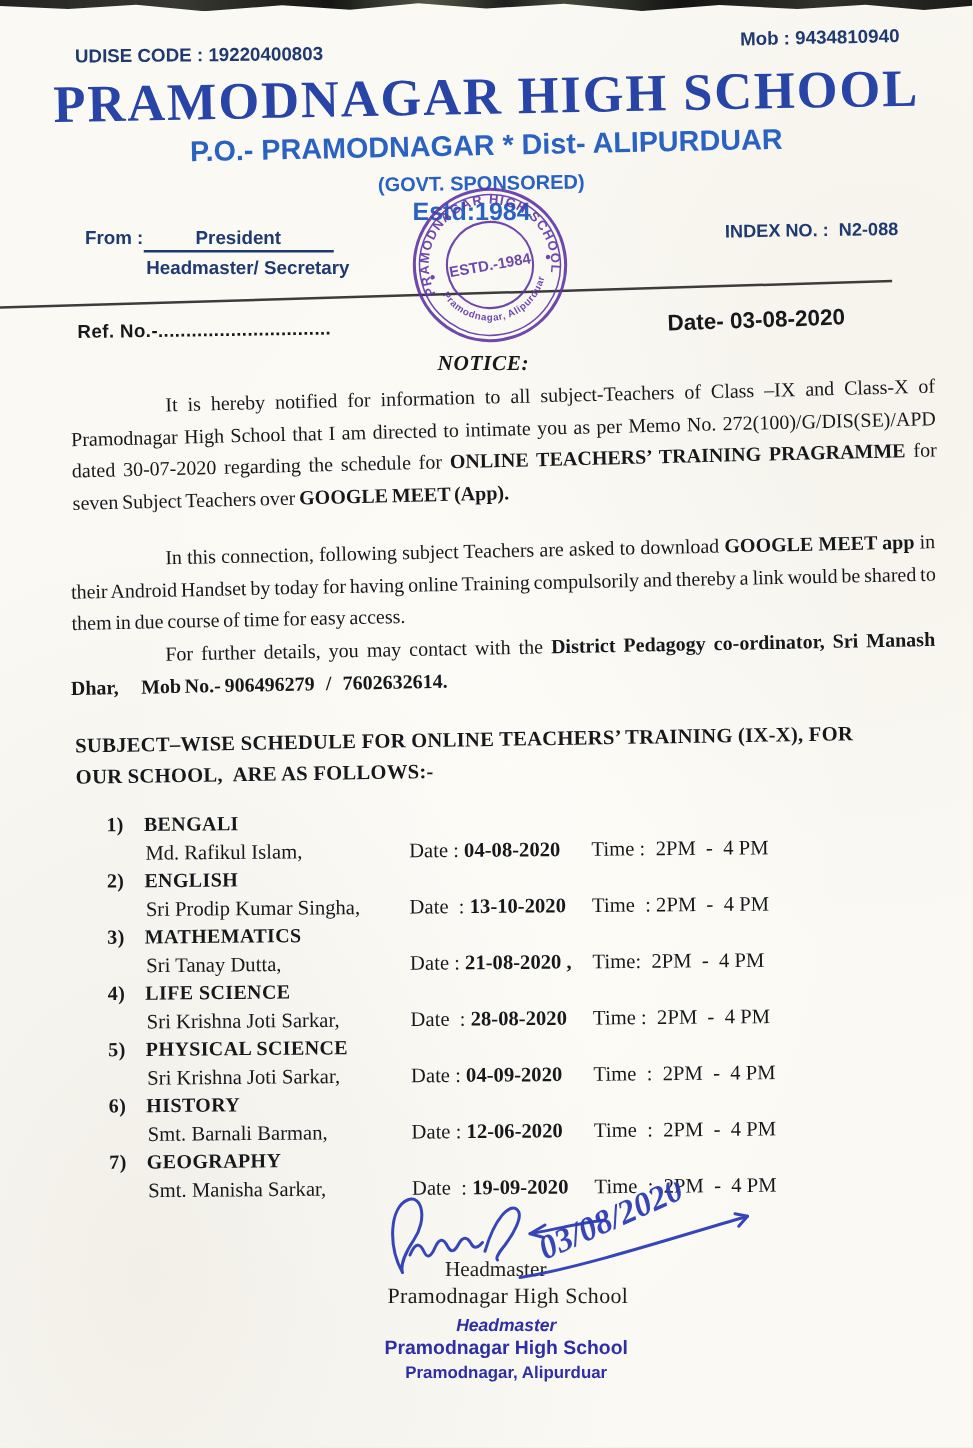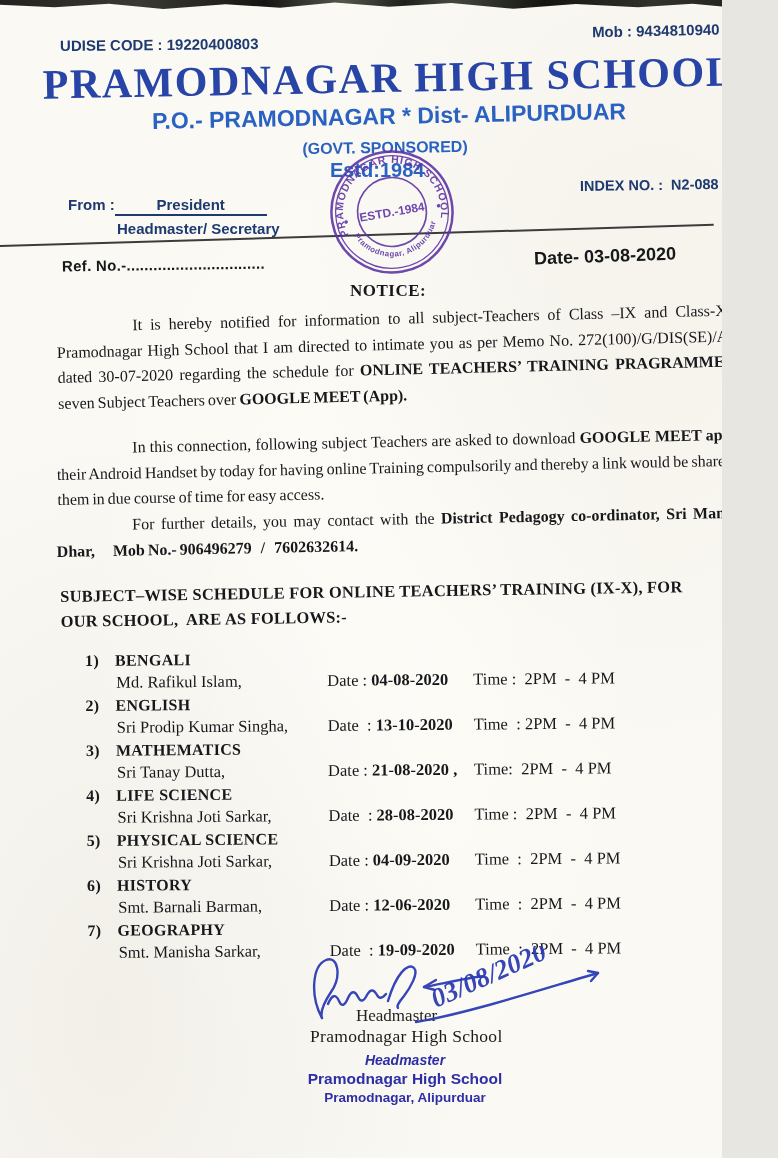--- a/index.html
+++ b/index.html
@@ -2,21 +2,21 @@
 <html style="--navy: #1e3a70; --title-blue: #2744a6; --sub-blue: #2a62c2; --ink-blue: #2c3cb4; --stamp-purple: #5f35a6; --stamp-blue: #2e2ea6; --text-dark: #17181b;"><head>
 <meta charset="utf-8">
 <style>
   :root{
     --navy:#1e3a70; --title-blue:#2744a6; --sub-blue:#2a62c2;
     --ink-blue:#2c3cb4; --stamp-purple:#5f35a6; --stamp-blue:#2e2ea6; --text-dark:#17181b;
   }
   *{box-sizing:border-box;}
   body{margin:0;background:#e8e6e0;}
   .page{
-    position:relative;width:722px;height:1158px;overflow:hidden;
+    position:relative;width:778px;height:1158px;overflow:hidden;
     background:#fbf9f3;
     background-image:
       radial-gradient(ellipse at 15% 88%, rgba(190,188,178,.16), transparent 42%),
       radial-gradient(ellipse at 90% 25%, rgba(205,200,188,.12), transparent 40%),
       radial-gradient(ellipse at 50% 55%, rgba(255,255,252,.5), transparent 60%);
     font-family:"Liberation Serif",serif;color:var(--text-dark);
   }
   
   .scan-strip{
     position:absolute;left:0;top:0;width:778px;height:10px;
@@ -32,30 +32,30 @@
     letter-spacing:1.5px;color:var(--title-blue);transform:rotate(-1.1deg);}
   .address{left:0;top:103px;width:778px;text-align:center;font:bold 23px "Liberation Sans",sans-serif;
     color:var(--sub-blue);transform:rotate(-1.2deg);}
   .govt{left:0;top:139px;width:770px;text-align:center;font:bold 16px "Liberation Sans",sans-serif;
     color:var(--sub-blue);transform:rotate(-.8deg);}
   .estd-print{left:330px;top:159px;font:bold 20px "Liberation Sans",sans-serif;color:var(--sub-blue);z-index:1;}
 
   .stamp{left:319px;top:139px;width:146px;height:146px;color:var(--stamp-purple);opacity:.9;
     transform:rotate(-10deg);z-index:3;}
 
-  .from-block{left:68px;top:196px;font:bold 15px "Liberation Sans",sans-serif;color:var(--navy);z-index:2;}
+  .from-block{left:68px;top:182px;font:bold 15px "Liberation Sans",sans-serif;color:var(--navy);z-index:2;}
   .from-line .from-blank{display:inline-block;width:152px;border-bottom:2px solid var(--navy);text-align:center;padding-bottom:1px;}
   .from-role{margin:4px 0 0 49px;}
   .index-no{left:580px;top:177px;font:bold 14.5px "Liberation Sans",sans-serif;color:var(--navy);transform:rotate(-.8deg);}
 
   .divider{left:0;top:245px;width:714px;border-top:2px solid #3c3c3c;transform:rotate(-1.7deg);transform-origin:left center;z-index:2;}
 
   .ref-no{left:62px;top:256px;font:bold 15px "Liberation Sans",sans-serif;color:var(--text-dark);transform:rotate(-.8deg);letter-spacing:.3px;}
   .date-line{left:534px;top:246px;font:bold 18px "Liberation Sans",sans-serif;color:var(--text-dark);transform:rotate(-2deg);}
-  .notice-title{left:350px;top:281px;font-weight:bold;font-size:17px;letter-spacing:.5px;}
+  .notice-title{left:350px;top:281px;font-weight:bold;font-size:17px;letter-spacing:.5px;font-style:italic;}
 
   .para{left:56px;width:692px;font-size:16px;line-height:25.5px;text-align:justify;
     word-spacing:-1px;transform-origin:left top;}
   .para-indent{text-indent:76px;}
   .para1{top:314px;transform:rotate(-1.4deg);}
   .para2{top:436px;transform:rotate(-1.2deg);}
   .para3{top:513px;transform:rotate(-1.1deg);}
 
   .sched-heading{left:60px;top:584px;width:660px;font-weight:bold;font-size:16.5px;line-height:25px;
     letter-spacing:.2px;transform:rotate(-.9deg);transform-origin:left top;}

